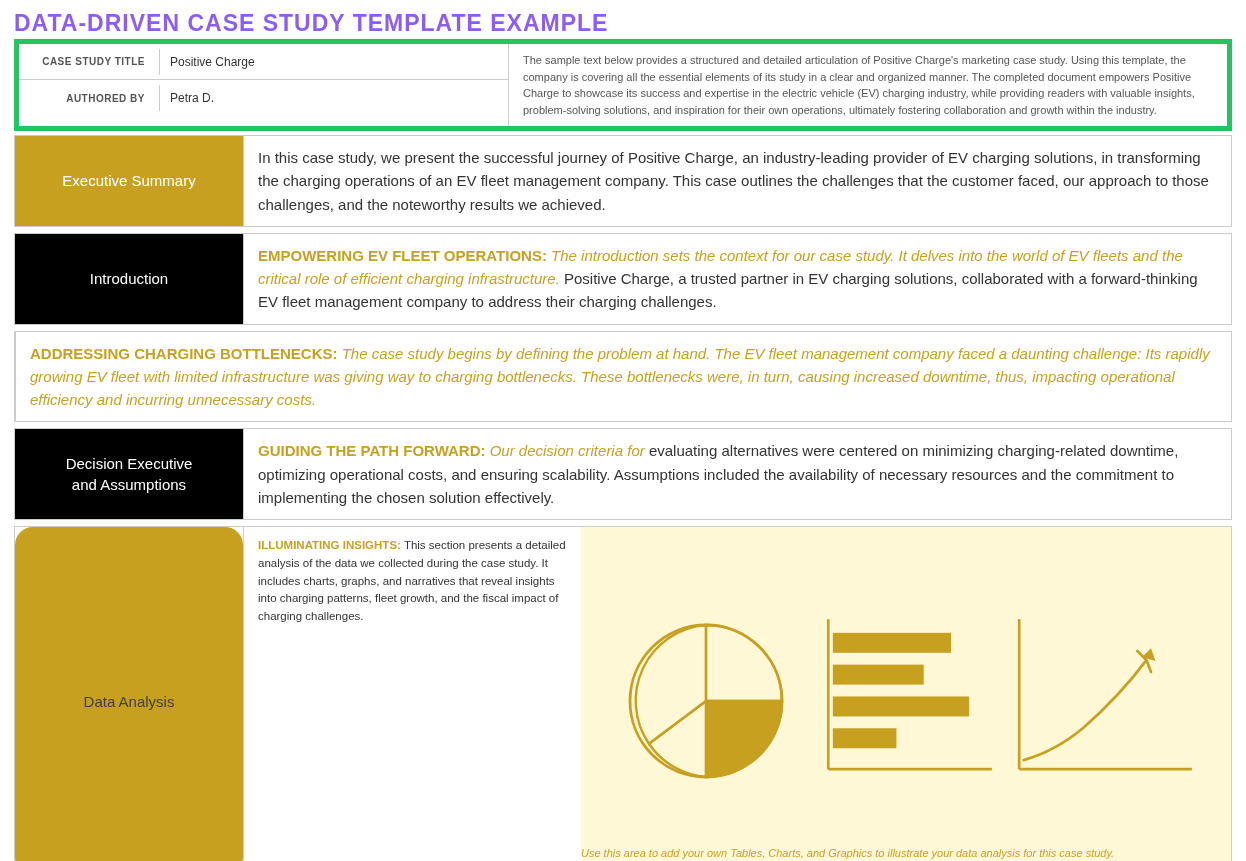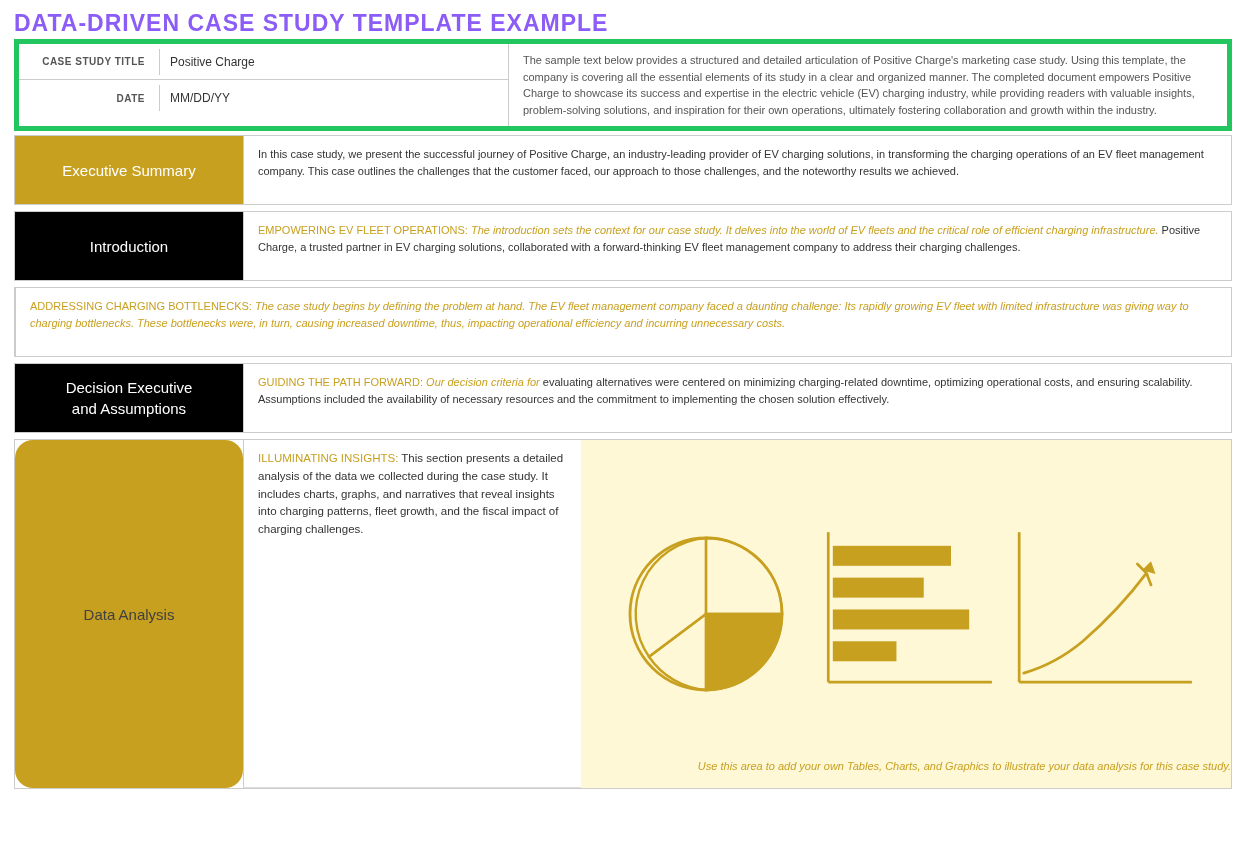--- a/index.html
+++ b/index.html
@@ -98,21 +98,21 @@
       background-color: #C8A020;
     }
 
     .section-label.gray {
       background-color: #000000;
     }
 
     .section-content {
       flex: 1;
       padding: 10px 14px;
-      font-size: 11px;
+      font-size: 15px;
       color: #333;
       line-height: 1.55;
       border-left: 1px solid #ccc;
     }
 
     
     .data-section-row {
       display: flex;
       border: 1px solid #ccc;
       min-height: 350px;
@@ -177,50 +177,50 @@
     
     .line-chart-svg {
       width: 200px;
       height: 190px;
     }
 
     .charts-caption {
       position: absolute;
       bottom: 16px;
       left: 0; right: 0;
-      text-align: right;
+      text-align: left;
       font-size: 11px;
       color: #C8A020;
       font-style: italic;
     }
 
     
     .intro-content .bold-gold {
-      font-weight: normal;
+      font-weight: bold;
       color: #C8A020;
     }
     .intro-content .plain { color: #333; }
     .intro-content .gold-text { color: #C8A020; font-style: italic; }
   </style>
 </head>
 <body>
 
 <div class="page-wrapper">
 
   <div class="main-title">DATA-DRIVEN CASE STUDY TEMPLATE EXAMPLE</div>
 
   <div class="header-section">
     <div class="header-fields">
       <div class="header-row">
         <div class="header-label">CASE STUDY TITLE</div>
         <div class="header-value">Positive Charge</div>
       </div>
       <div class="header-row">
-        <div class="header-label">DATE</div>
-        <div class="header-value">MM/DD/YY</div>
+        <div class="header-label">AUTHORED BY</div>
+        <div class="header-value">Petra D.</div>
       </div>
     </div>
     <div class="header-description">The sample text below provides a structured and detailed articulation of Positive Charge's marketing case study. Using this template, the company is covering all the essential elements of its study in a clear and organized manner. The completed document empowers Positive Charge to showcase its success and expertise in the electric vehicle (EV) charging industry, while providing readers with valuable insights, problem-solving solutions, and inspiration for their own operations, ultimately fostering collaboration and growth within the industry.</div>
   </div>
 
   <div class="section-row">
     <div class="section-label gold">Executive Summary</div>
     <div class="section-content">In this case study, we present the successful journey of Positive Charge, an industry-leading provider of EV charging solutions, in transforming the charging operations of an EV fleet management company. This case outlines the challenges that the customer faced, our approach to those challenges, and the noteworthy results we achieved.</div>
   </div>
 

